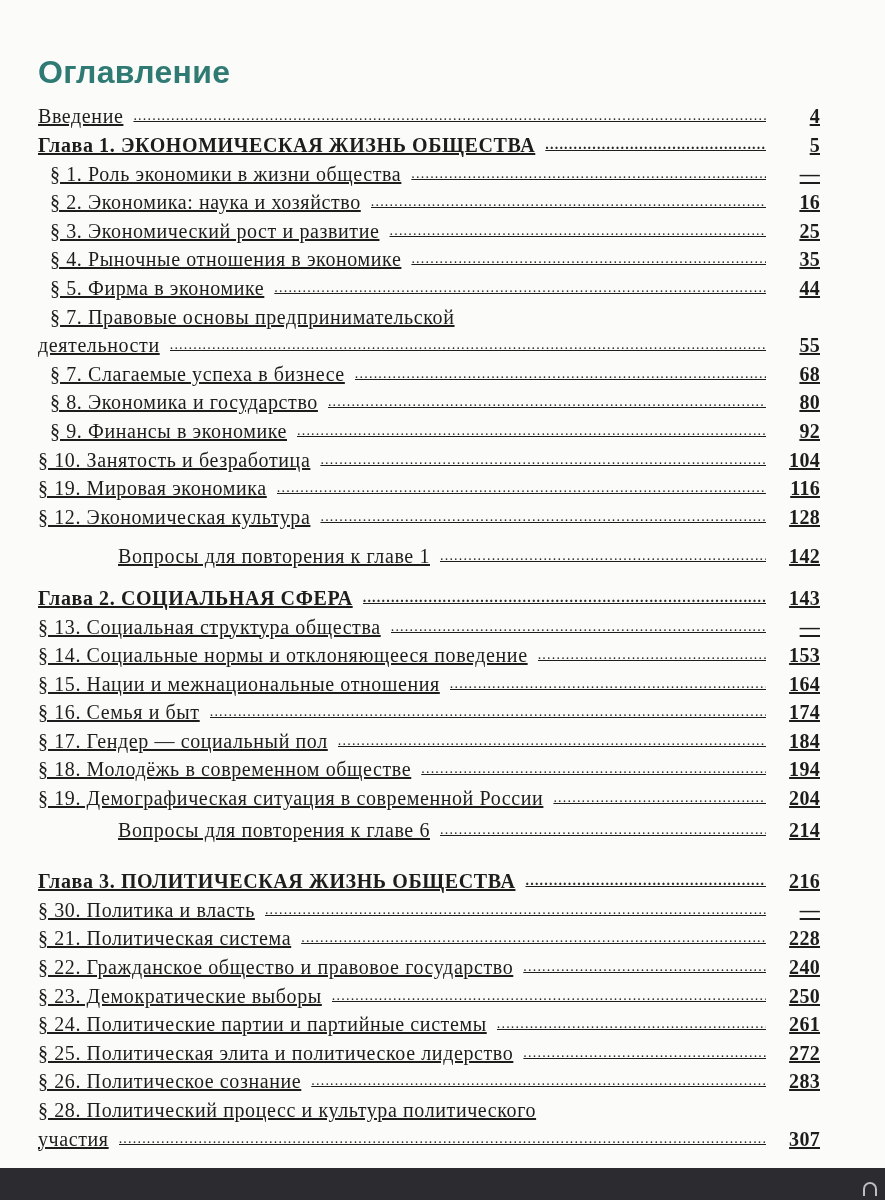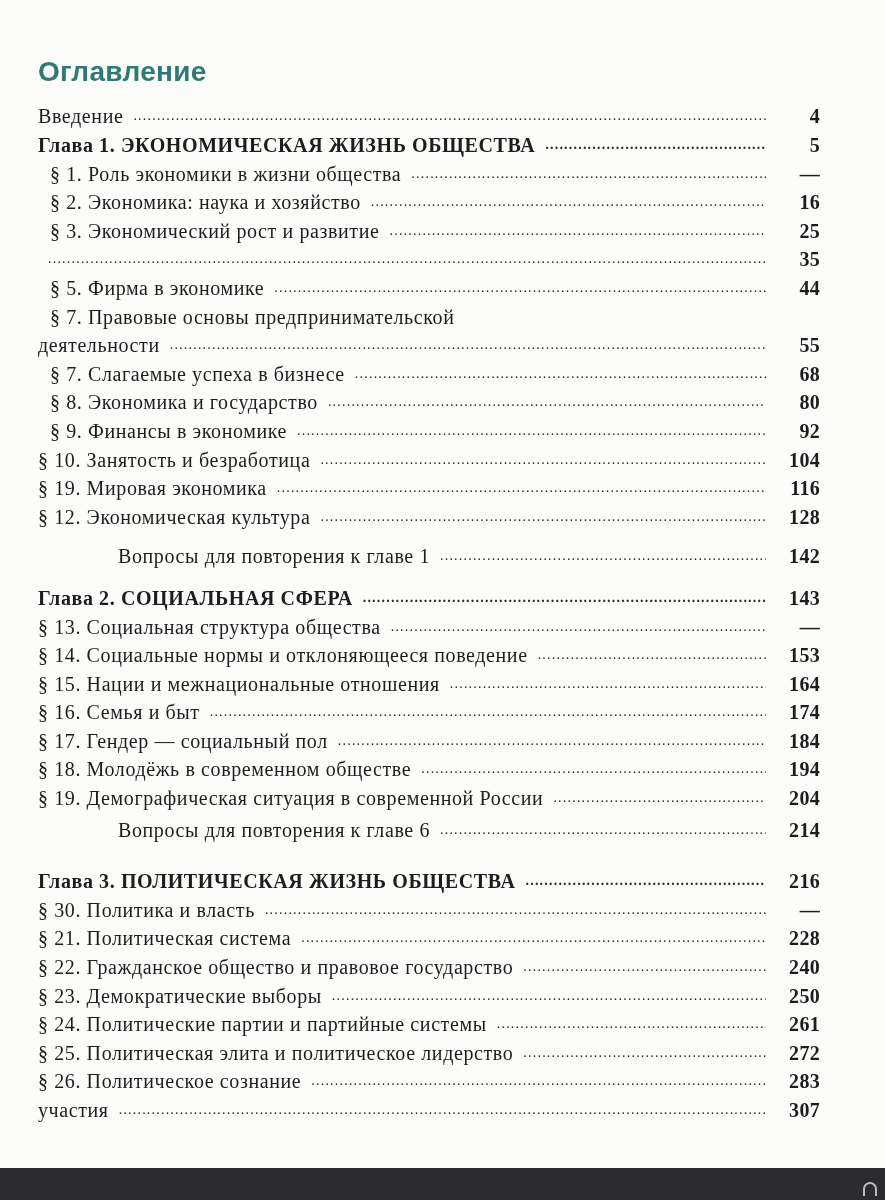--- a/index.html
+++ b/index.html
@@ -17,41 +17,42 @@
       height: 1168px;
       background: #fbfbfa;
     }
     .title {
       position: absolute;
       left: 38px;
       top: 48px;
       margin: 0;
       font-family: "Liberation Sans", sans-serif;
       font-weight: bold;
-      font-size: 28px;
+      font-size: 32px;
       line-height: 48px;
       color: #2f7a73;
       letter-spacing: 0.3px;
     }
     .toc {
       position: absolute;
       left: 38px;
       top: 103px;
       width: 782px;
       font-family: "Liberation Serif", serif;
       color: #1d1d1d;
       font-size: 20px;
     }
     .row {
       position: relative;
       display: flex;
       align-items: center;
       height: 28.6px;
       line-height: 28.6px;
       white-space: nowrap;
+      text-decoration: underline;
     }
     .row.chapter {
       font-weight: bold;
       margin-top: 6px;
     }
     .row.intro { height: 26px; line-height: 26px; }
     .row.para .label { padding-left: 12px; }
     .row.para.wide .label { padding-left: 0; }
     .row.review .label { padding-left: 80px; }
     .row.cont .label { padding-left: 0; }
@@ -127,20 +128,21 @@
       <span class="label">§ 2. Экономика: наука и хозяйство</span>
       <span class="leader"></span>
       <span class="page-num">16</span>
     </div>
     <div class="row para">
       <span class="label">§ 3. Экономический рост и развитие</span>
       <span class="leader"></span>
       <span class="page-num">25</span>
     </div>
     <div class="row para">
+      <span class="label">§ 4. Рыночные отношения в экономике</span>
       <span class="leader"></span>
       <span class="page-num">35</span>
     </div>
     <div class="row para">
       <span class="label">§ 5. Фирма в экономике</span>
       <span class="leader"></span>
       <span class="page-num">44</span>
     </div>
 
     <div>
@@ -271,20 +273,23 @@
       <span class="leader"></span>
       <span class="page-num">272</span>
     </div>
     <div class="row para wide">
       <span class="label">§ 26. Политическое сознание</span>
       <span class="leader"></span>
       <span class="page-num">283</span>
     </div>
 
     <div>
+      <div class="row">
+        <span class="label">§ 28. Политический процесс и культура политического</span>
+      </div>
       <div class="row cont">
         <span class="label">участия</span>
         <span class="leader"></span>
         <span class="page-num">307</span>
       </div>
     </div>
   </div>
 </div>
 
 <div class="bottom-bar">

